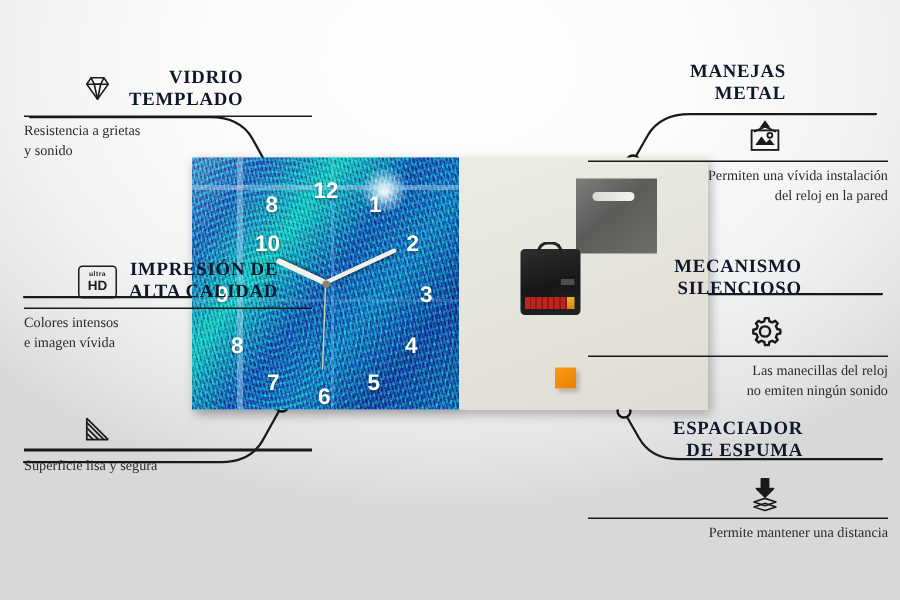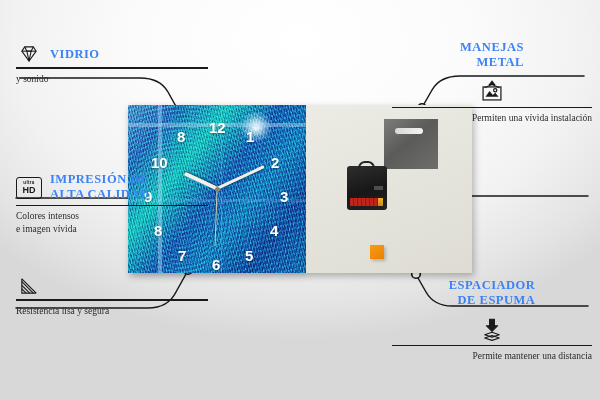--- a/index.html
+++ b/index.html
@@ -85,25 +85,25 @@
   .movement .chip { position:absolute; right:4px; top:20px; width:9px; height:4px; background:#4d4d4d; }
   .spacer {
     position:absolute; left:64px; top:140px; width:14px; height:14px;
     background:linear-gradient(150deg,#f79c12,#ea7f06);
     box-shadow:2px 2px 3px rgba(0,0,0,.2);
   }
 
   
   .feat { position:absolute; width:192px; }
   .feat .head { display:flex; align-items:center; gap:8px; }
-  .feat .ttl { font-weight:700; font-size:12.5px; letter-spacing:.5px; color:#3b82f6;
-               line-height:1.18; text-transform:uppercase; }
+  .feat .ttl { font-weight:700; font-size:12.5px; letter-spacing:.5px; color:#0f172a;
+               line-height:1.18; text-transform:uppercase;text-align:right; }
   .feat .rule { height:1.5px; background:#1a1a1a; margin:3px 0 4px; }
   .feat .desc { font-size:9.5px; color:#2b2b2b; line-height:1.35; }
-  .icon { width:26px; height:20px; flex:0 0 26px; }
+  .icon { width:26px; height:20px; flex:0 0 26px;margin-left:36px; }
   .icon svg { width:100%; height:100%; display:block; }
 
   .feat.left { left:16px; text-align:left; }
   .feat.left .head { justify-content:flex-start; }
   .feat.right { right:8px; text-align:right; width:200px; }
   .feat.right .head { justify-content:flex-end;flex-direction:column; }
 
   #f-vidrio   { top:44px; }
   #f-impresion{ top:172px; }
   #f-bordes   { top:276px; }
@@ -151,21 +151,21 @@
       <span class="num" style="left:81px;top:15px;">12</span>
       <span class="num" style="left:118px;top:24px;">1</span>
       <span class="num" style="left:143px;top:50px;">2</span>
       <span class="num" style="left:152px;top:84px;">3</span>
       <span class="num" style="left:142px;top:118px;">4</span>
       <span class="num" style="left:117px;top:143px;">5</span>
       <span class="num" style="left:84px;top:152px;">6</span>
       <span class="num" style="left:50px;top:143px;">7</span>
       <span class="num" style="left:26px;top:118px;">8</span>
       <span class="num" style="left:16px;top:84px;">9</span>
-      <span class="num" style="left:23px;top:50px;">10</span>
+      <span class="num" style="left:23px;top:50px;padding-left:19px;">10</span>
       <span class="num" style="left:49px;top:24px;">8</span>
       <div class="hand" style="width:36px;height:3.6px;margin-top:-1.8px;transform:rotate(205deg);"></div>
       <div class="hand" style="width:52px;height:3.4px;margin-top:-1.7px;transform:rotate(-25deg);"></div>
       <div class="hand" style="width:58px;height:1.1px;margin-top:-.55px;transform:rotate(92deg);background:#cfcbbd;"></div>
       <div class="cap"></div>
     </div>
 
     <div class="back-panel">
       <div class="hanger">
         <div class="slot"></div>
@@ -188,24 +188,26 @@
           <path d="M6 10 L10 4 H22 L26 10 L16 24 Z"></path>
               <path d="M6 10 H26"></path>
           <path d="M10 4 L13 10 L16 24"></path>
               <path d="M22 4 L19 10 L16 24"></path>
               <path d="M13 10 H19"></path>
         </g>
           </svg>
       </span>
       <div class="ttl">
         <div>VIDRIO</div>
-      </div>
-    </div>
-    <div class="rule"></div>
-    <div class="desc">
+        <div>TEMPLADO</div>
+      </div>
+    </div>
+    <div class="rule"></div>
+    <div class="desc">
+      <div>Resistencia a grietas</div>
       <div>y sonido</div>
     </div>
   </div>
 
   <div class="feat left" id="f-impresion">
     <div class="head">
       <span class="icon">
         <span class="hd-box">
           <span class="u">ultra</span>
           <span class="h">HD</span>
@@ -232,21 +234,21 @@
               <path d="M6 8 L22 24"></path>
               <path d="M6 13 L17 24"></path>
           <path d="M6 18 L12 24"></path>
               <path d="M6 4 L26 24"></path>
         </g>
           </svg>
       </span>
     </div>
     <div class="rule"></div>
     <div class="desc">
-      <div>Resistencia lisa y segura</div>
+      <div>Superficie lisa y segura</div>
     </div>
   </div>
 
   <div class="feat right" id="f-manejas">
     <div class="head">
       <div class="ttl">
         <div>MANEJAS</div>
         <div>METAL</div>
       </div>
       <span class="icon">
@@ -257,23 +259,45 @@
           <rect x="5" y="9" width="22" height="16"></rect>
           <path d="M8 21 L13 14 L17 19 L20 16 L24 21 Z" fill="#1a1a1a" stroke="none"></path>
           <circle cx="20" cy="13" r="2"></circle>
         </g>
           </svg>
       </span>
     </div>
     <div class="rule"></div>
     <div class="desc">
       <div>Permiten una vívida instalación</div>
-    </div>
-  </div>
-
+      <div>del reloj en la pared</div>
+    </div>
+  </div>
+
+  <div class="feat right" id="f-mecanismo">
+    <div class="head">
+      <div class="ttl">
+        <div>MECANISMO</div>
+        <div>SILENCIOSO</div>
+      </div>
+      <span class="icon">
+        <svg viewBox="0 0 32 28">
+            <g stroke="#1a1a1a" stroke-width="2" fill="none" stroke-linejoin="round">
+          <path d="M16 3 l3 0 0.6 2.6 2.4 1 2.3-1.4 2.1 2.1 -1.4 2.3 1 2.4 2.6 0.6 0 3 -2.6 0.6 -1 2.4 1.4 2.3 -2.1 2.1 -2.3-1.4 -2.4 1 -0.6 2.6 -3 0 -0.6-2.6 -2.4-1 -2.3 1.4 -2.1-2.1 1.4-2.3 -1-2.4 -2.6-0.6 0-3 2.6-0.6 1-2.4 -1.4-2.3 2.1-2.1 2.3 1.4 2.4-1 Z"></path>
+          <circle cx="16" cy="14" r="4.2"></circle>
+        </g>
+          </svg>
+      </span>
+    </div>
+    <div class="rule"></div>
+    <div class="desc">
+      <div>Las manecillas del reloj</div>
+      <div>no emiten ningún sonido</div>
+    </div>
+  </div>
 
   <div class="feat right" id="f-espaciador">
     <div class="head">
       <div class="ttl">
         <div>ESPACIADOR</div>
         <div>DE ESPUMA</div>
       </div>
       <span class="icon">
         <svg viewBox="0 0 32 28">
             <g fill="#1a1a1a" stroke="#1a1a1a" stroke-width="1.3" stroke-linejoin="round">

